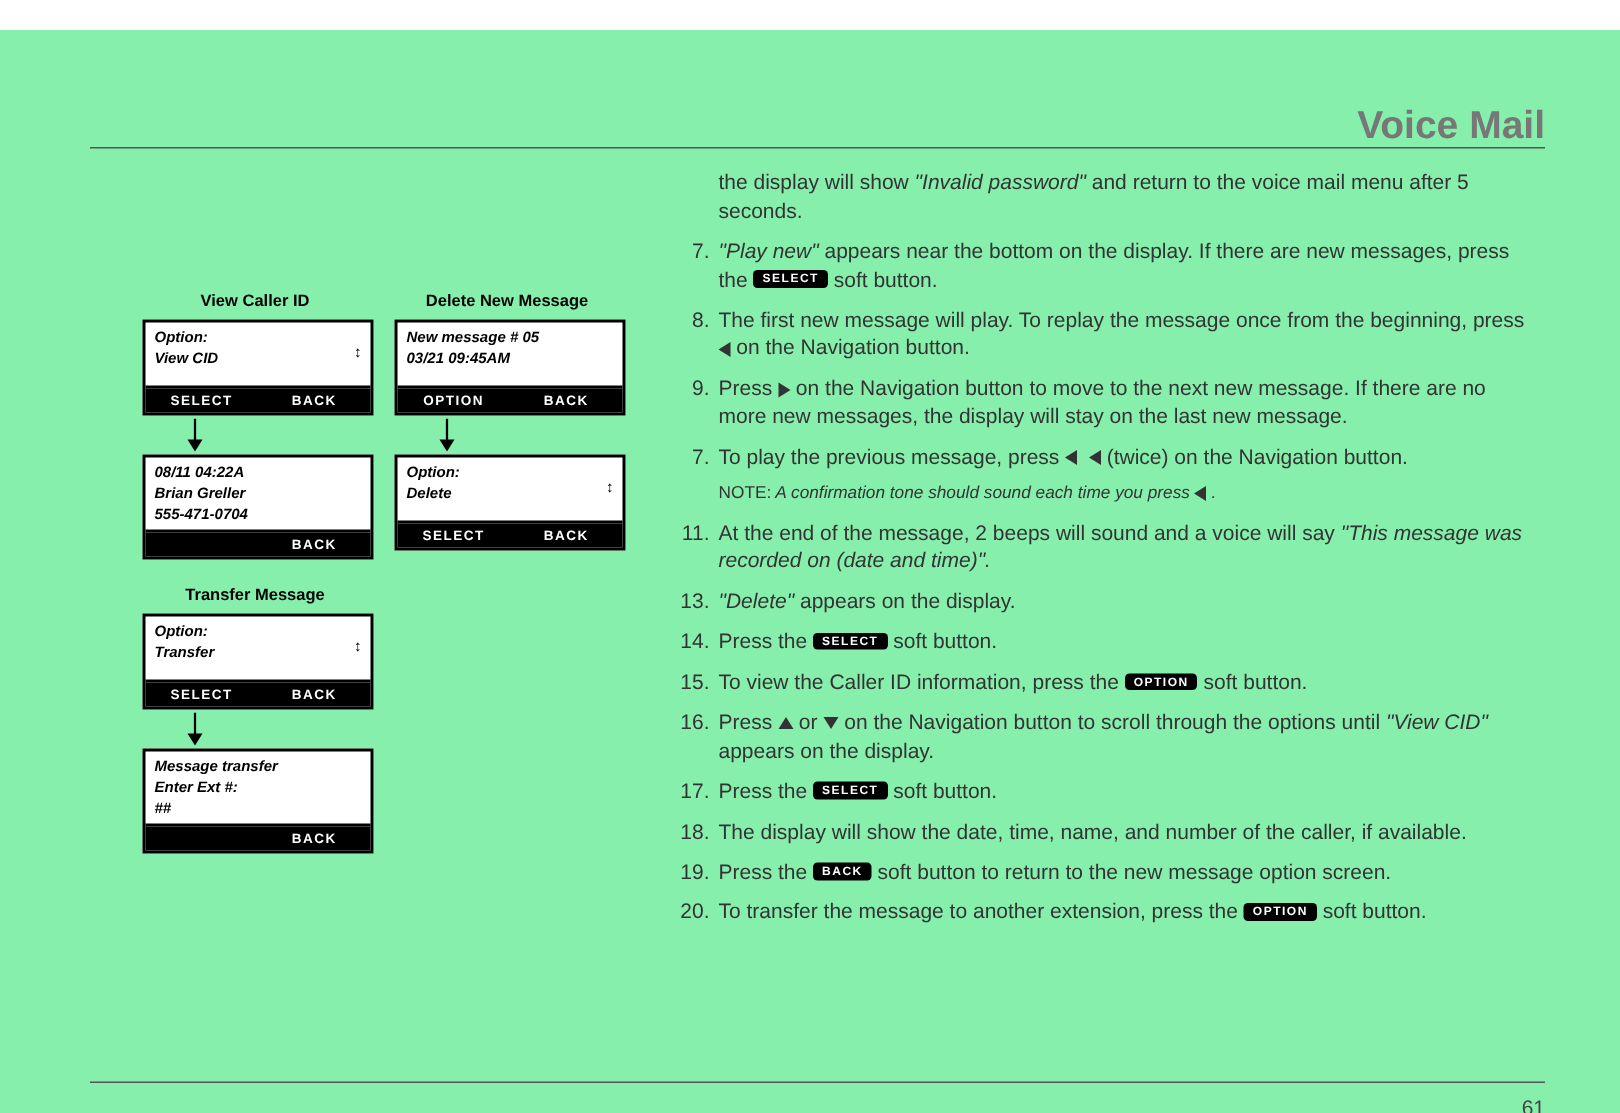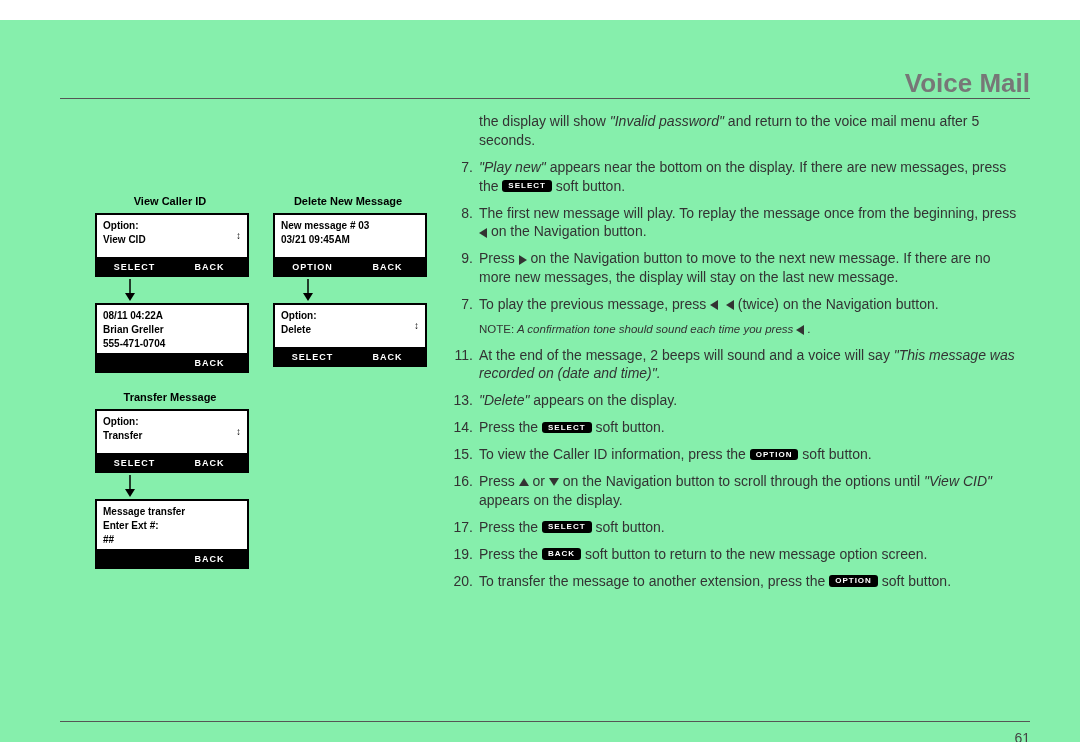--- a/index.html
+++ b/index.html
@@ -63,20 +63,21 @@
     width: 150px;
     background: #fff;
   }
   .lcd-body {
     padding: 4px 2px 2px 6px;
     min-height: 36px;
     font-weight: bold;
     font-size: 10px;
     line-height: 1.4;
     position: relative;
+    font-style: italic;
   }
   .lcd-row { display:block; }
   .updown {
     position: absolute;
     right: 6px;
     top: 50%;
     transform: translateY(-50%);
     font-size: 10px;
   }
   .lcd-soft {
@@ -99,21 +100,21 @@
   .arrow-down {
     text-align: center;
     font-size: 14px;
     line-height: 1;
     margin: 2px 0 2px 28px;
     width: 20px;
   }
   .arrow-down svg { display:block; }
   .group-row {
     display: flex;
-    gap: 28px;
+    gap: 18px;
     margin-bottom: 18px;
   }
   .group {
     width: 150px;
   }
   .instructions {
     position: absolute;
     left: 445px;
     top: 92px;
     right: 55px;
@@ -209,21 +210,21 @@
             <div class="soft-left inv"></div>
             <div class="soft-right inv">BACK</div>
           </div>
         </div>
       </div>
 
       <div class="group">
         <div class="lcd-title">Delete New Message</div>
         <div class="lcd-box">
           <div class="lcd-body">
-            <span class="lcd-row">New message # 03</span>
+            <span class="lcd-row">New message # 05</span>
             <span class="lcd-row">03/21 09:45AM</span>
           </div>
           <div class="lcd-soft">
             <div class="soft-left inv">OPTION</div>
             <div class="soft-right inv">BACK</div>
           </div>
         </div>
         <div class="arrow-down">
           <svg width="14" height="22">
               <line x1="7" y1="0" x2="7" y2="16" stroke="#000" stroke-width="1.5"></line>
@@ -333,20 +334,24 @@
       <li>
           <span class="num">16.</span>
           <span class="body"><span>Press </span> <span class="tri up"></span><span> or </span><span class="tri down"></span><span> on the </span><span class="bold">Navigation</span><span> button to scroll through the options until </span><span class="ital">"View CID"</span><span> appears on the display.</span></span>
         </li>
 
       <li>
           <span class="num">17.</span>
           <span class="body"><span>Press the </span><span class="pill">SELECT</span><span> soft button.</span></span>
         </li>
 
+      <li>
+          <span class="num">18.</span>
+          <span class="body"><span>The display will show the date, time, name, and number of the caller, if available.</span></span>
+        </li>
 
       <li>
           <span class="num">19.</span>
           <span class="body"><span>Press the </span><span class="pill">BACK</span><span> soft button to return to the new message option screen.</span></span>
         </li>
 
       <li>
           <span class="num">20.</span>
           <span class="body"><span class="bold">To transfer the message</span><span> to another extension, press the </span><span class="pill">OPTION</span><span> soft button.</span></span>
         </li>

